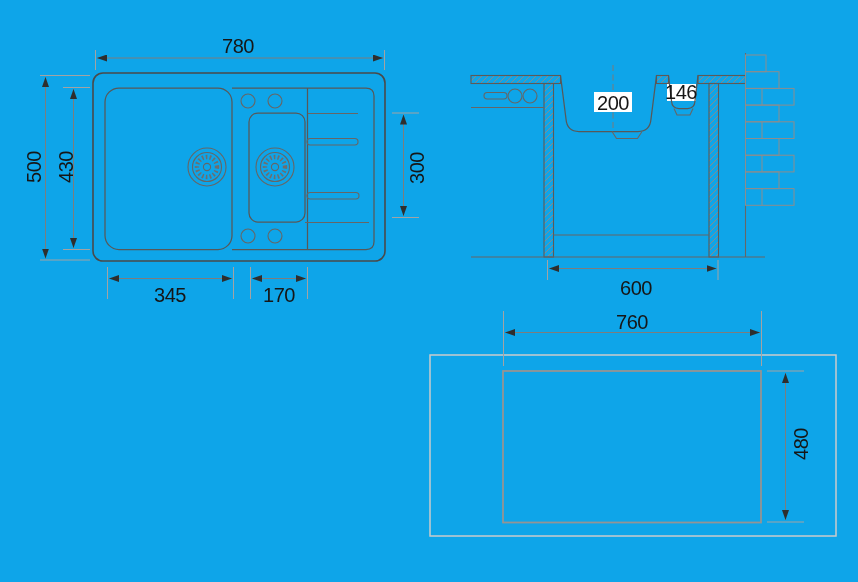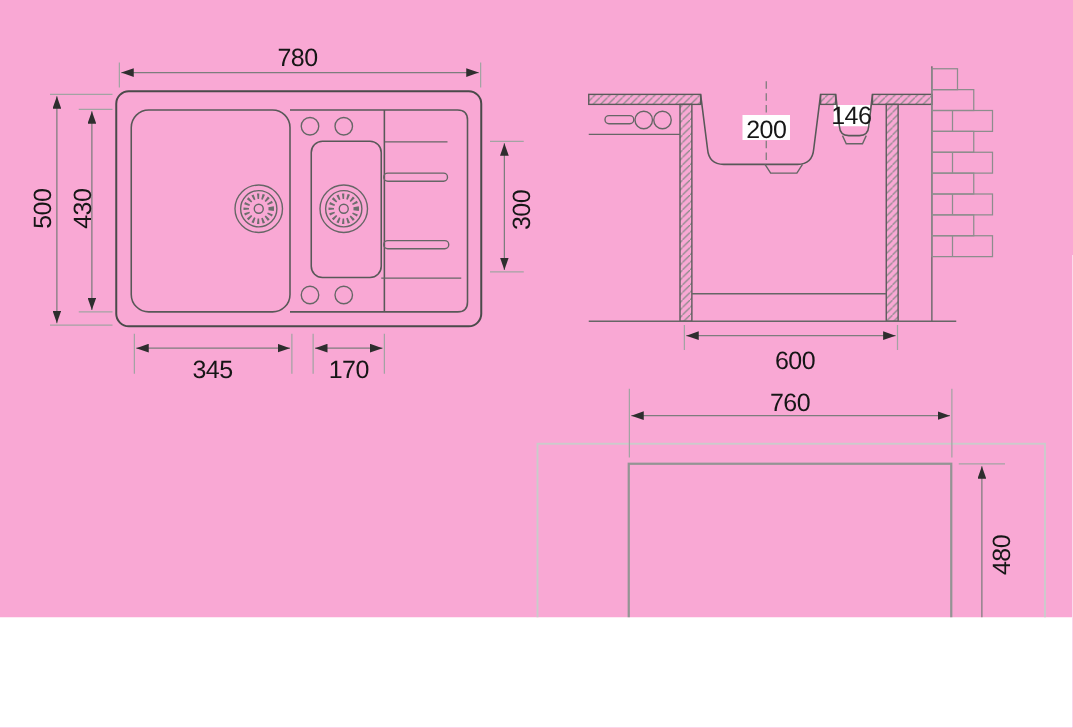--- a/index.html
+++ b/index.html
@@ -1,16 +1,16 @@
 <!DOCTYPE html>
 <html><head>
 <meta charset="utf-8">
 <style>
   html,body{margin:0;padding:0;background:#ffffff;}
-  .canvas{position:relative;width:858px;height:494px;background:#f9a8d4;overflow:hidden;}
+  .canvas{position:relative;width:858px;height:582px;background:#0ea5e9;overflow:hidden;}
   svg{display:block;}
   svg text{
     font-family:"Liberation Sans","DejaVu Sans",sans-serif;
     font-size:20px;
     fill:#161616;
     letter-spacing:-0.5px;
   }
   .obj{fill:none;stroke:#4a4a4a;stroke-width:1.6;}
   .obj2{fill:none;stroke:#585858;stroke-width:1.25;}
   .obj3{fill:none;stroke:#666666;stroke-width:1.1;}

